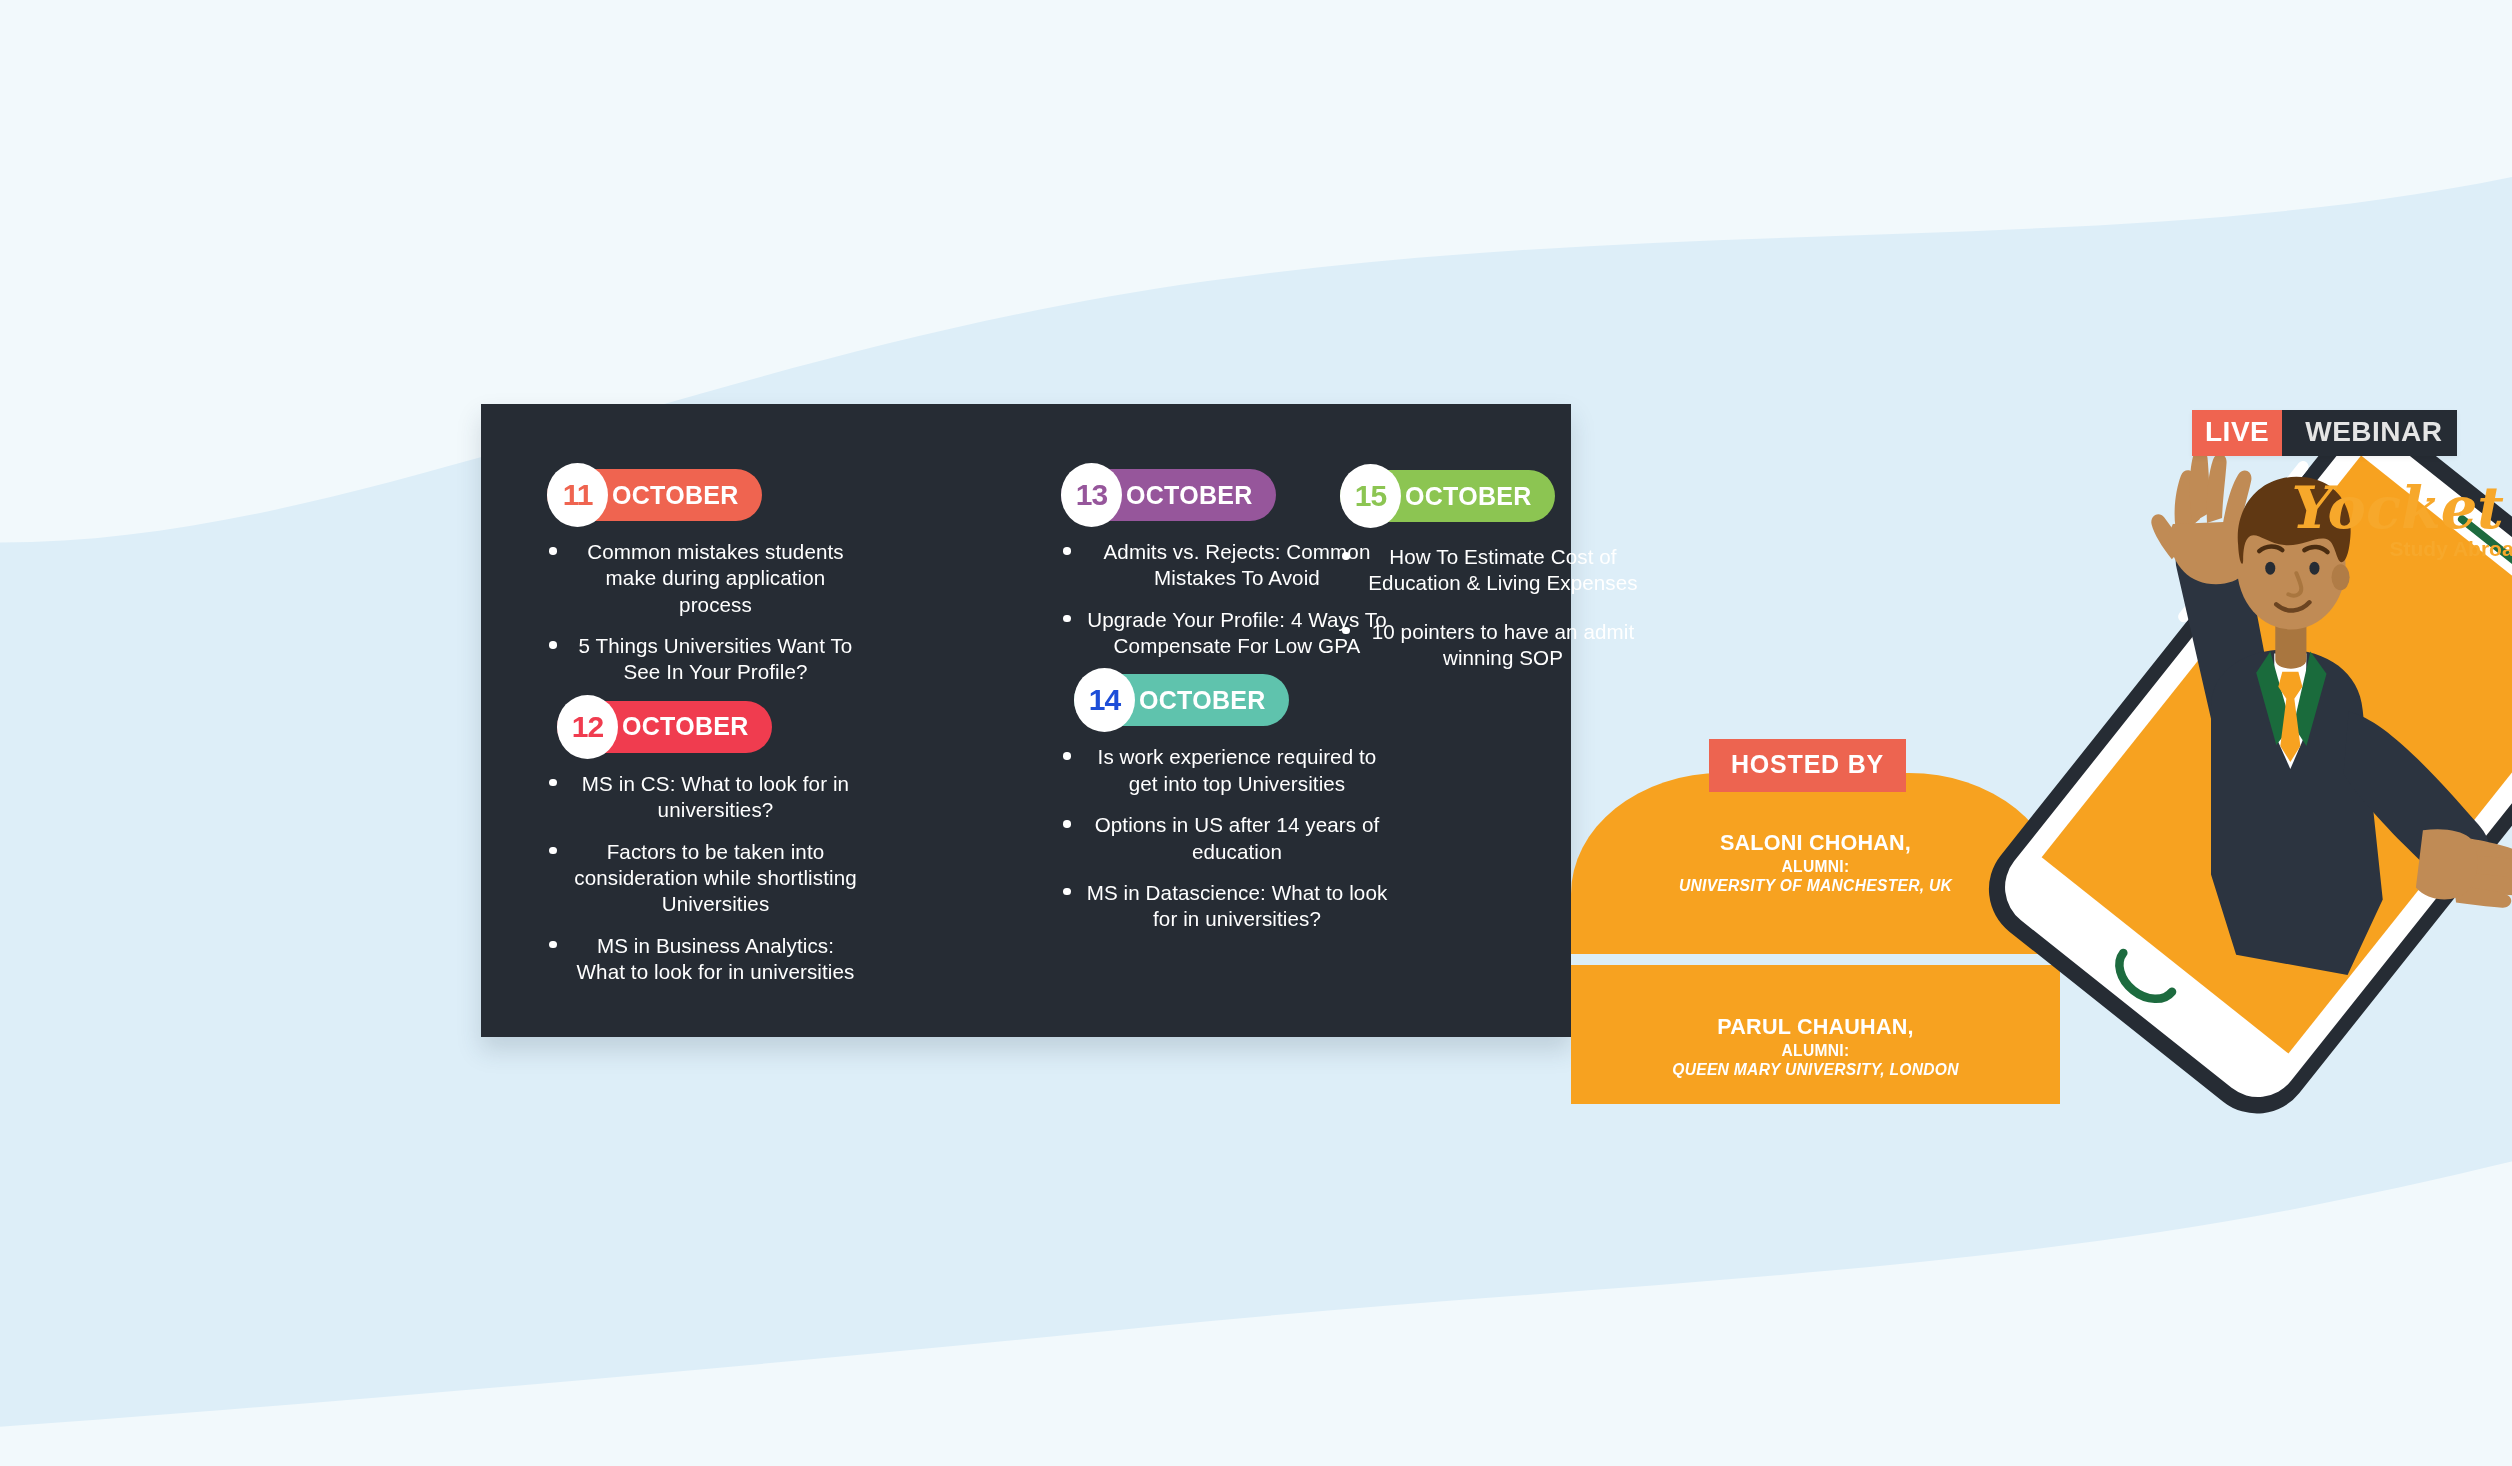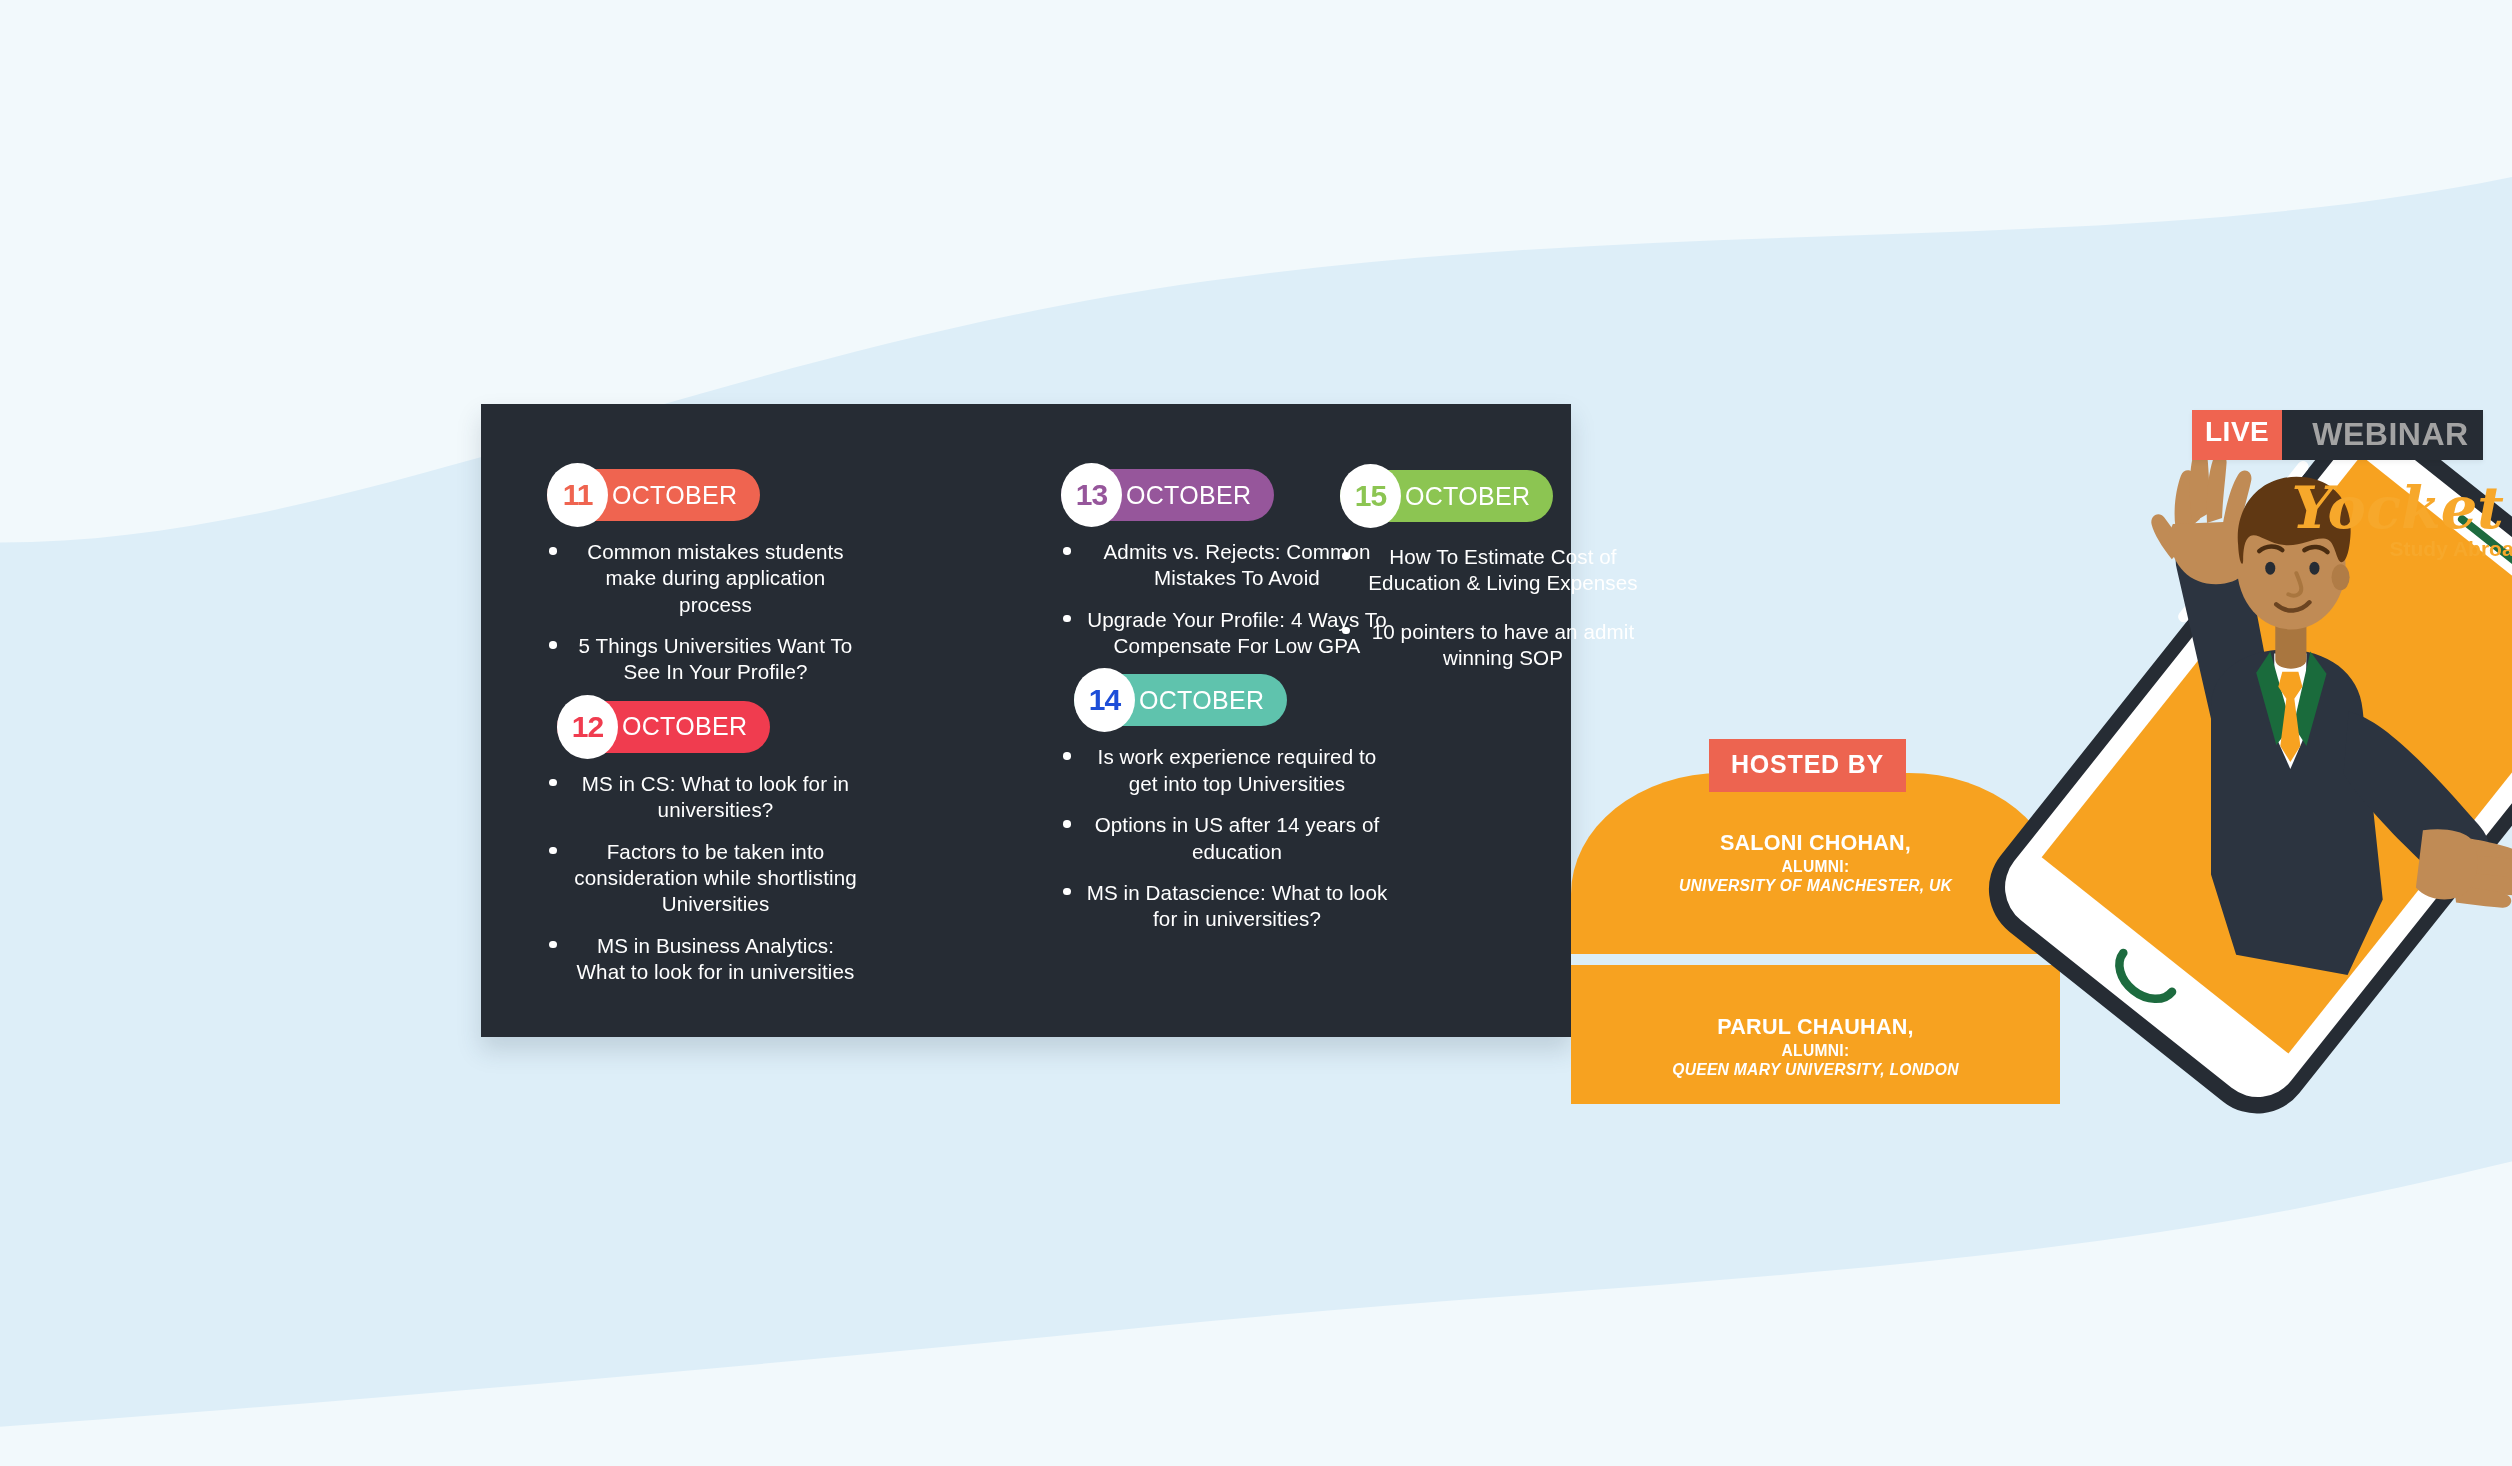--- a/index.html
+++ b/index.html
@@ -38,21 +38,21 @@
     position:absolute;left:0;top:-6px;width:61px;height:64px;
     background:#ffffff;border-radius:50%/50%;
     display:flex;align-items:center;justify-content:center;
     z-index:2;
   }
   .pill-day{
     font-size:30px;font-weight:700;letter-spacing:-1px;line-height:1;
     font-family:"Liberation Sans",sans-serif;
   }
   .pill-month{
-    color:#ffffff;font-size:25px;font-weight:400;letter-spacing:0.3px;
+    color:#ffffff;font-size:25px;font-weight:700;letter-spacing:0.3px;
     line-height:1;white-space:nowrap;
   }
 
   
   ul.topics{list-style:none;margin:18px 0 0 0;padding:0;}
   ul.topics li{
     position:relative;padding-left:25px;margin-bottom:15px;
     color:#ffffff;font-size:20.6px;line-height:1.28;
     font-weight:400;letter-spacing:0.1px;text-align:center;
   }
@@ -95,22 +95,22 @@
   
   .live-badge{
     position:absolute;left:2192px;top:410px;display:flex;z-index:8;
     box-shadow:0 2px 5px rgba(0,0,0,.06);
   }
   .live-badge .live{
     background:#ef6450;color:#fff;font-size:28px;font-weight:700;
     letter-spacing:0.5px;padding:8px 13px 10px 13px;line-height:1;
   }
   .live-badge .webinar{
-    background:#262c34;color:#a3a3a3;font-size:32px;font-weight:700;
-    letter-spacing:0.5px;padding:8px 14px 10px 30px;line-height:1;
+    background:#262c34;color:#e5e5e5;font-size:28px;font-weight:700;
+    letter-spacing:0.5px;padding:8px 14px 10px 23px;line-height:1;
   }
 
   
   .yocket-logo{position:absolute;left:2291px;top:472px;z-index:8;width:271px;height:95px;}
 
   
   .illo{position:absolute;left:1975px;top:372px;width:703px;height:769px;z-index:6;}
 </style>
 </head>
 <body>

